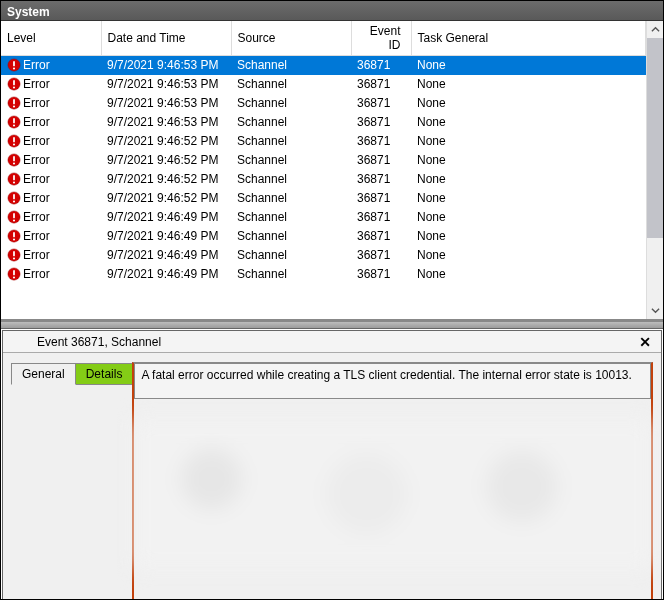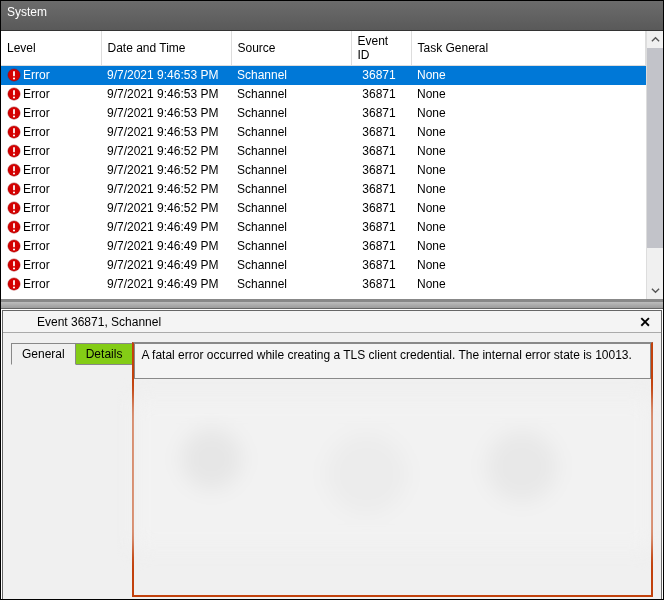--- a/index.html
+++ b/index.html
@@ -8,28 +8,28 @@
     font-size: 12px;
     background: #fff;
     width: 664px;
     height: 600px;
     overflow: hidden;
     border: 1px solid #000;
   }
   .titlebar {
     background: linear-gradient(#6c6c6c, #595959);
     color: #fff;
-    height: 30px;
+    height: 20px;
     line-height: 22px;
     padding: 0 6px;
-    font-weight: normal;
+    font-weight: bold;
     border-bottom: 1px solid #333;
   }
   .upper {
-    height: 270px;
+    height: 300px;
     display: flex;
     flex-direction: column;
     border-bottom: 2px solid #888;
   }
   .table-wrap {
     flex: 1;
     display: flex;
     overflow: hidden;
     background: #fff;
   }
@@ -64,21 +64,21 @@
   }
   tbody tr.selected td {
     background: #0078d7;
     color: #fff;
   }
   .level-cell { display: flex; align-items: center; gap: 2px; }
   .icon-err {
     width: 14px; height: 14px; display: inline-block; flex-shrink: 0;
   }
   .icon-err svg { width: 14px; height: 14px; display: block; }
-  .eventid-col { text-align: center; padding-right: 10px; }
+  .eventid-col { text-align: left; padding-right: 10px; }
   .vscroll {
     width: 17px;
     background: #f0f0f0;
     border-left: 1px solid #ddd;
     position: relative;
   }
   .vscroll .arrow {
     width: 17px; height: 17px;
     display: flex; align-items: center; justify-content: center;
     color: #555;
@@ -202,21 +202,21 @@
           <col style="width:130px">
           <col style="width:120px">
           <col style="width:60px">
           <col>
         </colgroup>
         <thead>
           <tr>
             <th><span>Level</span></th>
             <th><span>Date and Time</span></th>
             <th><span>Source</span></th>
-            <th style="padding-right:10px;"><span>Event ID</span></th>
+            <th style="text-align:right; padding-right:10px;"><span>Event ID</span></th>
             <th><span>Task General</span></th>
           </tr>
         </thead>
         <tbody id="event-rows">
             <tr class="selected">
               <td>
                 <div class="level-cell">
                   <span class="icon-err">
                     <svg viewBox="0 0 16 16">
                       <circle cx="8" cy="8" r="7" fill="#d40000" stroke="#900" stroke-width="0.5"></circle>

